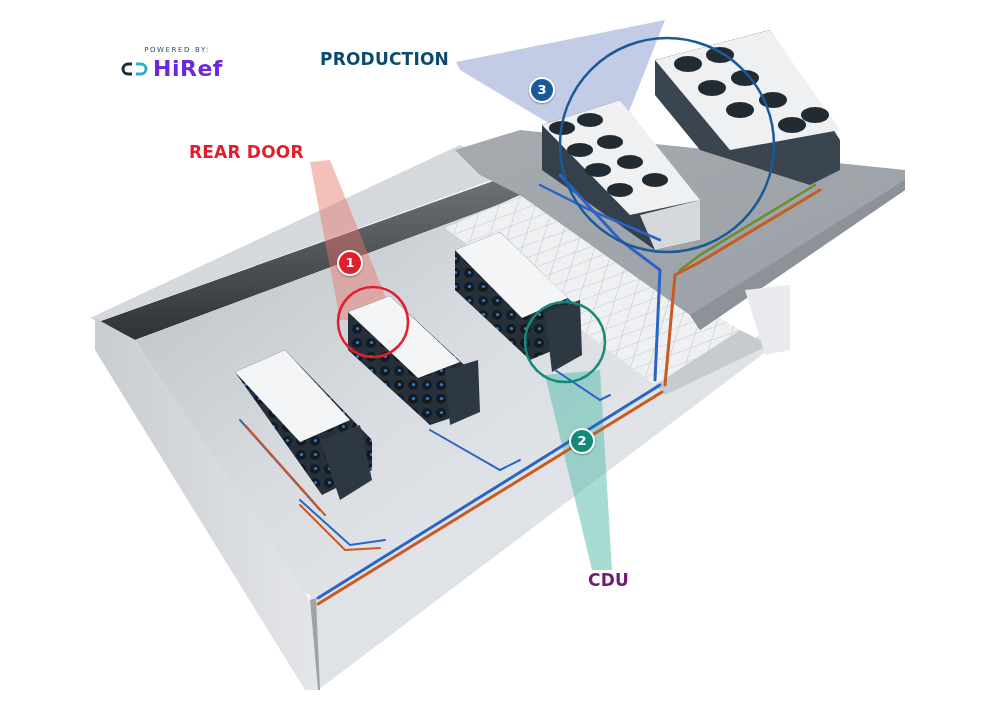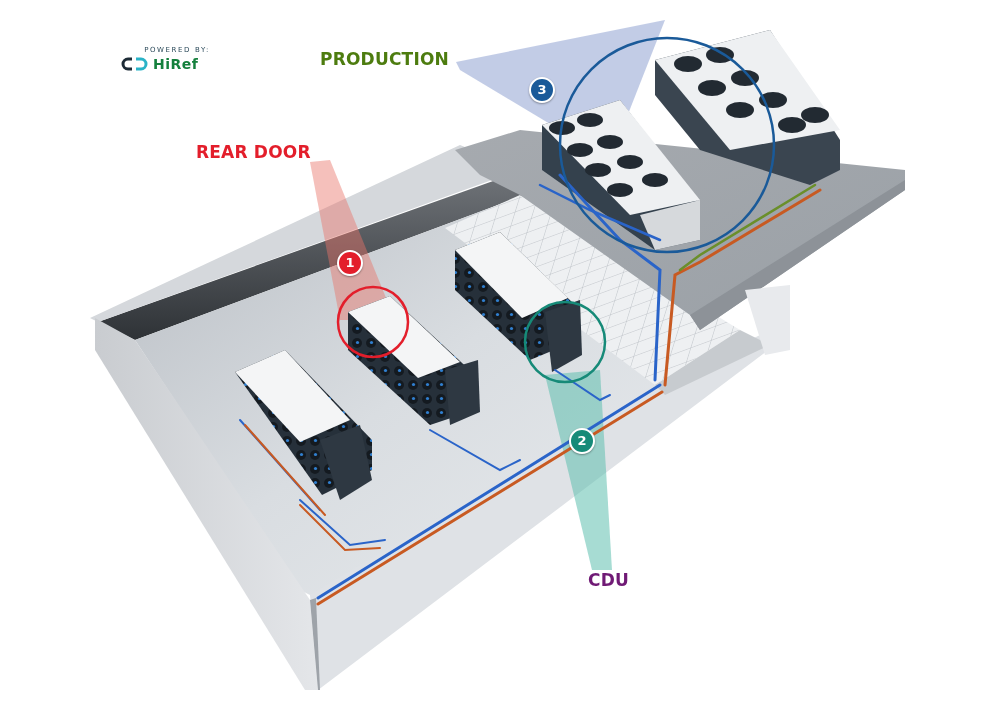--- a/index.html
+++ b/index.html
@@ -1,24 +1,24 @@
 <!DOCTYPE html>
 <html><head>
   <meta charset="utf-8">
   <style>
     html, body { margin: 0; padding: 0; background: #ffffff; }
     body { width: 1000px; height: 707px; position: relative; overflow: hidden; font-family: "Liberation Sans", sans-serif; }
     #scene { position: absolute; left: 0; top: 0; width: 1000px; height: 707px; }
     .brand { position: absolute; left: 120px; top: 46px; width: 110px; }
     .powered { font-family: "DejaVu Sans", sans-serif; font-size: 7px; letter-spacing: 1.6px; color: #2c4a5a; text-align: center; margin-left: 4px; }
     .logo-row { display: flex; align-items: center; margin-top: 2px; }
-    .logo-text { font-family: "DejaVu Sans", sans-serif; font-weight: bold; font-size: 14px; color: #15803d; letter-spacing: 0.5px; margin-left: 3px; }
+    .logo-text { font-family: "DejaVu Sans", sans-serif; font-weight: bold; font-size: 22px; color: #6d28d9; letter-spacing: 0.5px; margin-left: 3px; }
     .label { position: absolute; font-family: "DejaVu Sans", sans-serif; font-weight: bold; font-size: 17px; letter-spacing: 0.2px; }
     .label-production { left: 320px; top: 49px; }
-    .label-reardoor { left: 196px; top: 142px; }
+    .label-reardoor { left: 189px; top: 142px; }
     .label-cdu { left: 588px; top: 570px; }
     .badge { position: absolute; width: 22px; height: 22px; border-radius: 50%; border: 2px solid #ffffff; box-shadow: 0 1px 2px rgba(0,0,0,0.35); color: #fff; font-family: "DejaVu Sans", sans-serif; font-weight: bold; font-size: 13px; line-height: 22px; text-align: center; }
     .badge-1 { left: 337px; top: 250px; }
     .badge-2 { left: 569px; top: 428px; }
     .badge-3 { left: 529px; top: 77px; }
   </style>
 </head>
 <body>
 
 <svg id="scene" viewBox="0 0 1000 707" xmlns="http://www.w3.org/2000/svg">
@@ -153,17 +153,17 @@
     <svg width="30" height="16" viewBox="0 0 30 16">
       <path d="M12 3 H8 a5 5 0 0 0 0 10 H12" fill="none" stroke="#1d2b36" stroke-width="3"></path>
       <path d="M16 3 H21 a5 5 0 0 1 0 10 H16" fill="none" stroke="#2ab3c7" stroke-width="3"></path>
     </svg>
     <span class="logo-text">HiRef</span>
   </div>
 </div>
 
 <div class="label label-reardoor" style="color:#e31e2b">REAR DOOR</div>
 <div class="label label-cdu" style="color:#701a75">CDU</div>
-<div class="label label-production" style="color:#4d7c0f">PRODUCTION</div>
+<div class="label label-production" style="color:#0c4a6e">PRODUCTION</div>
 
 <div class="badge badge-1" style="background:#e31e2b">1</div>
 <div class="badge badge-2" style="background:#168a78">2</div>
 <div class="badge badge-3" style="background:#1a5a99">3</div>
 
 </body></html>

